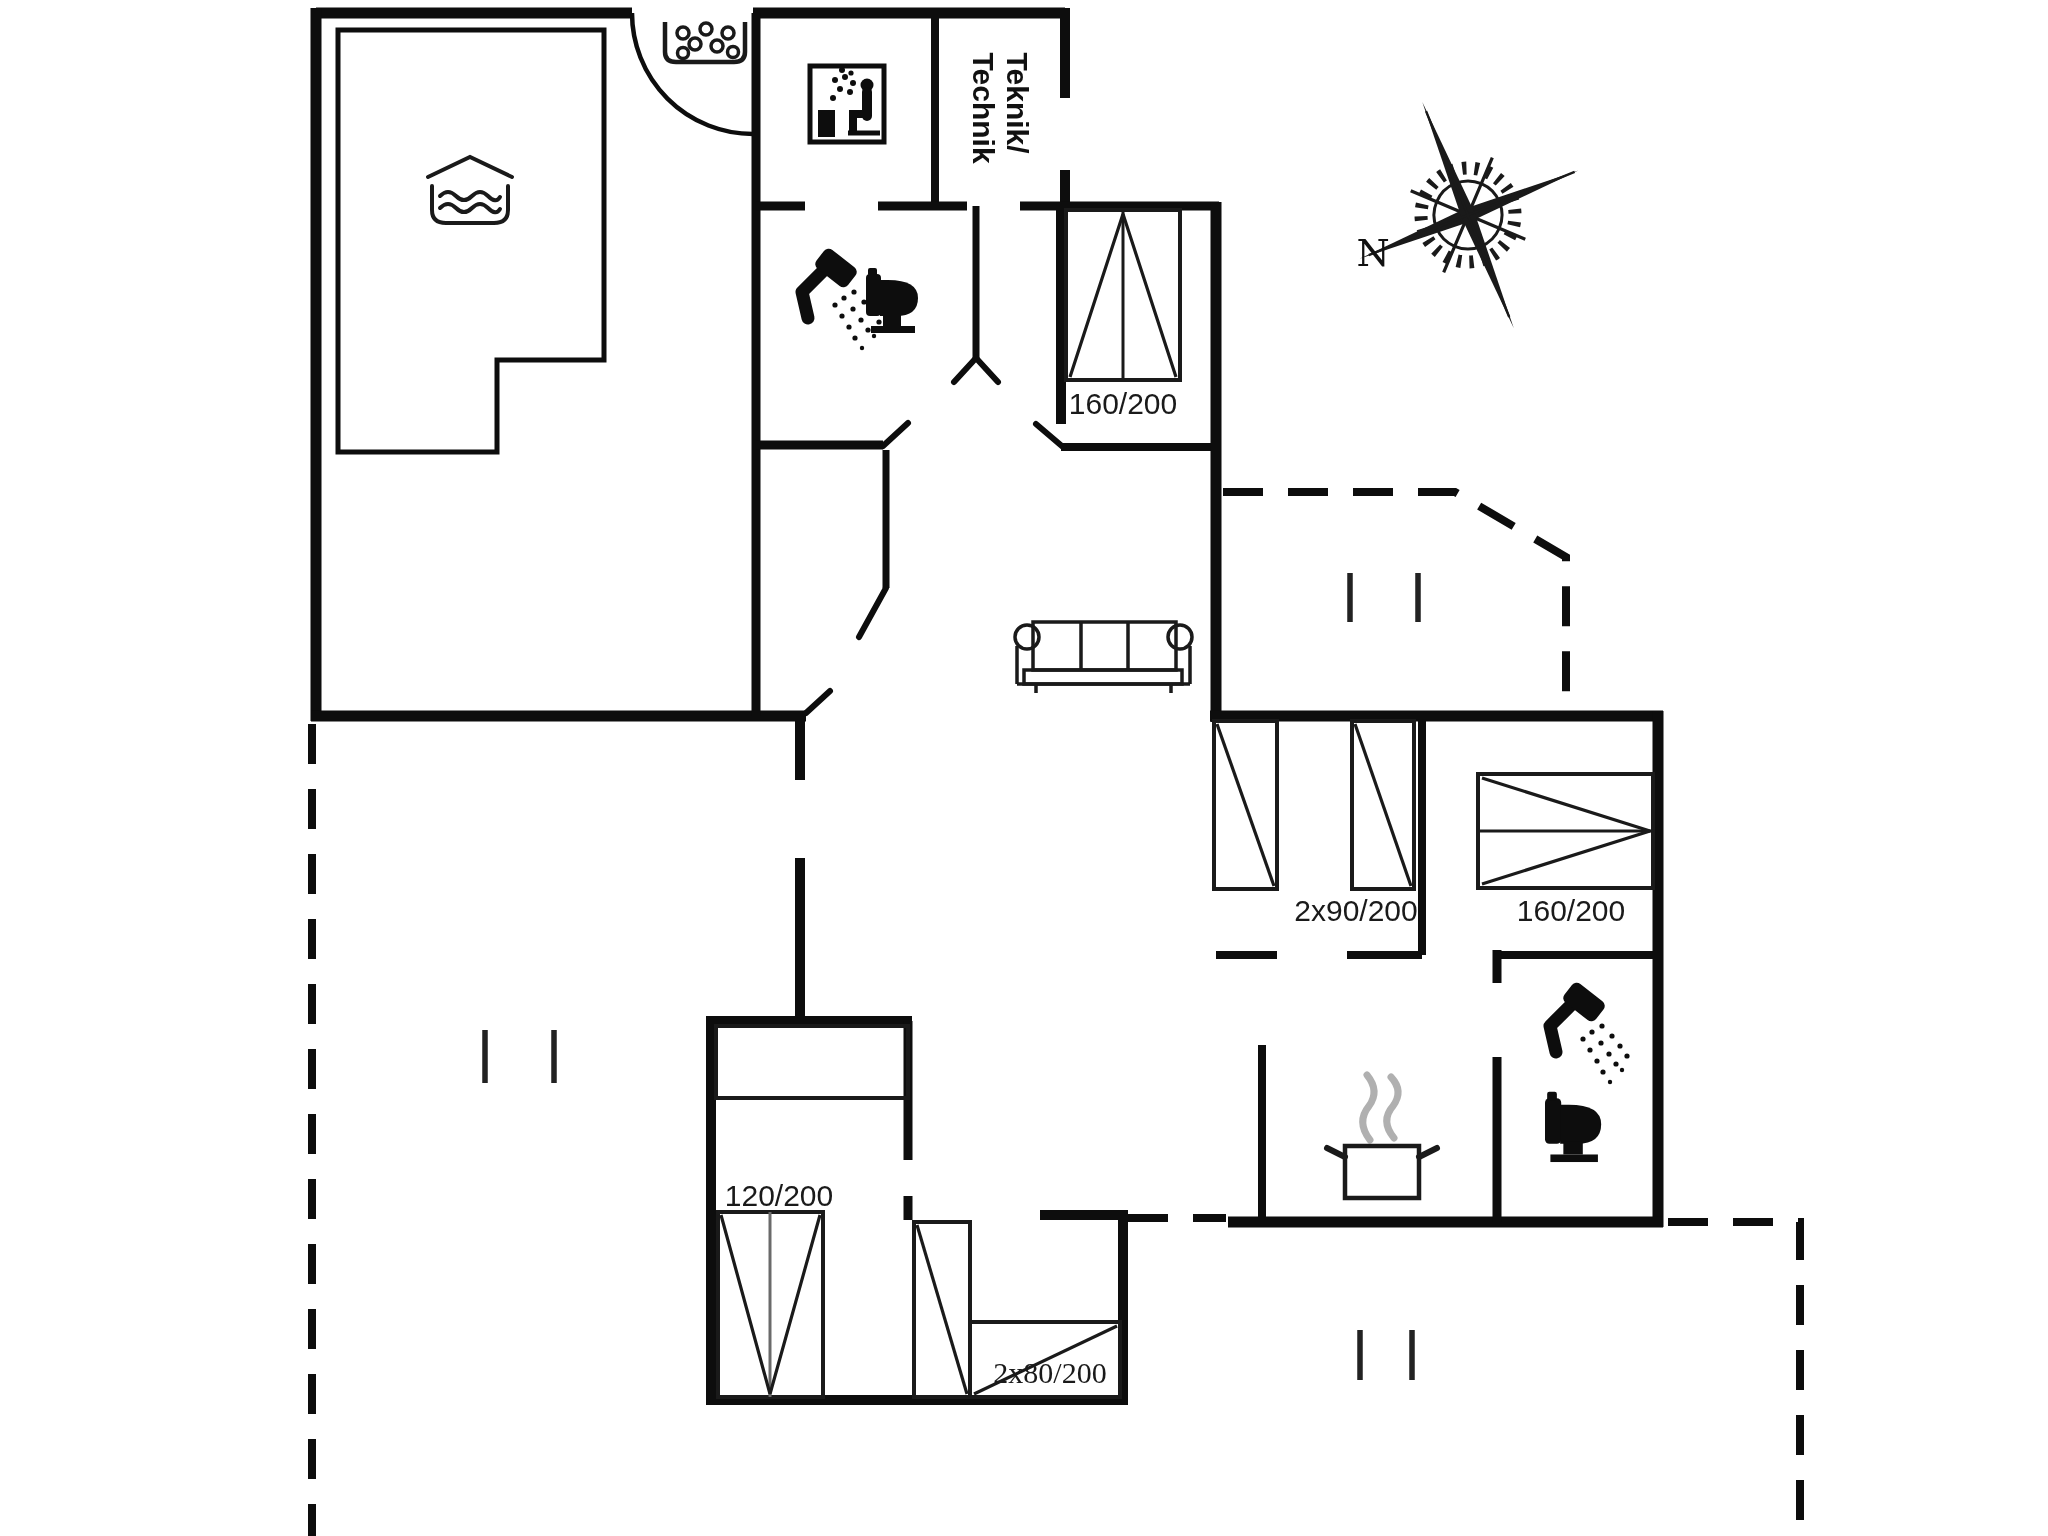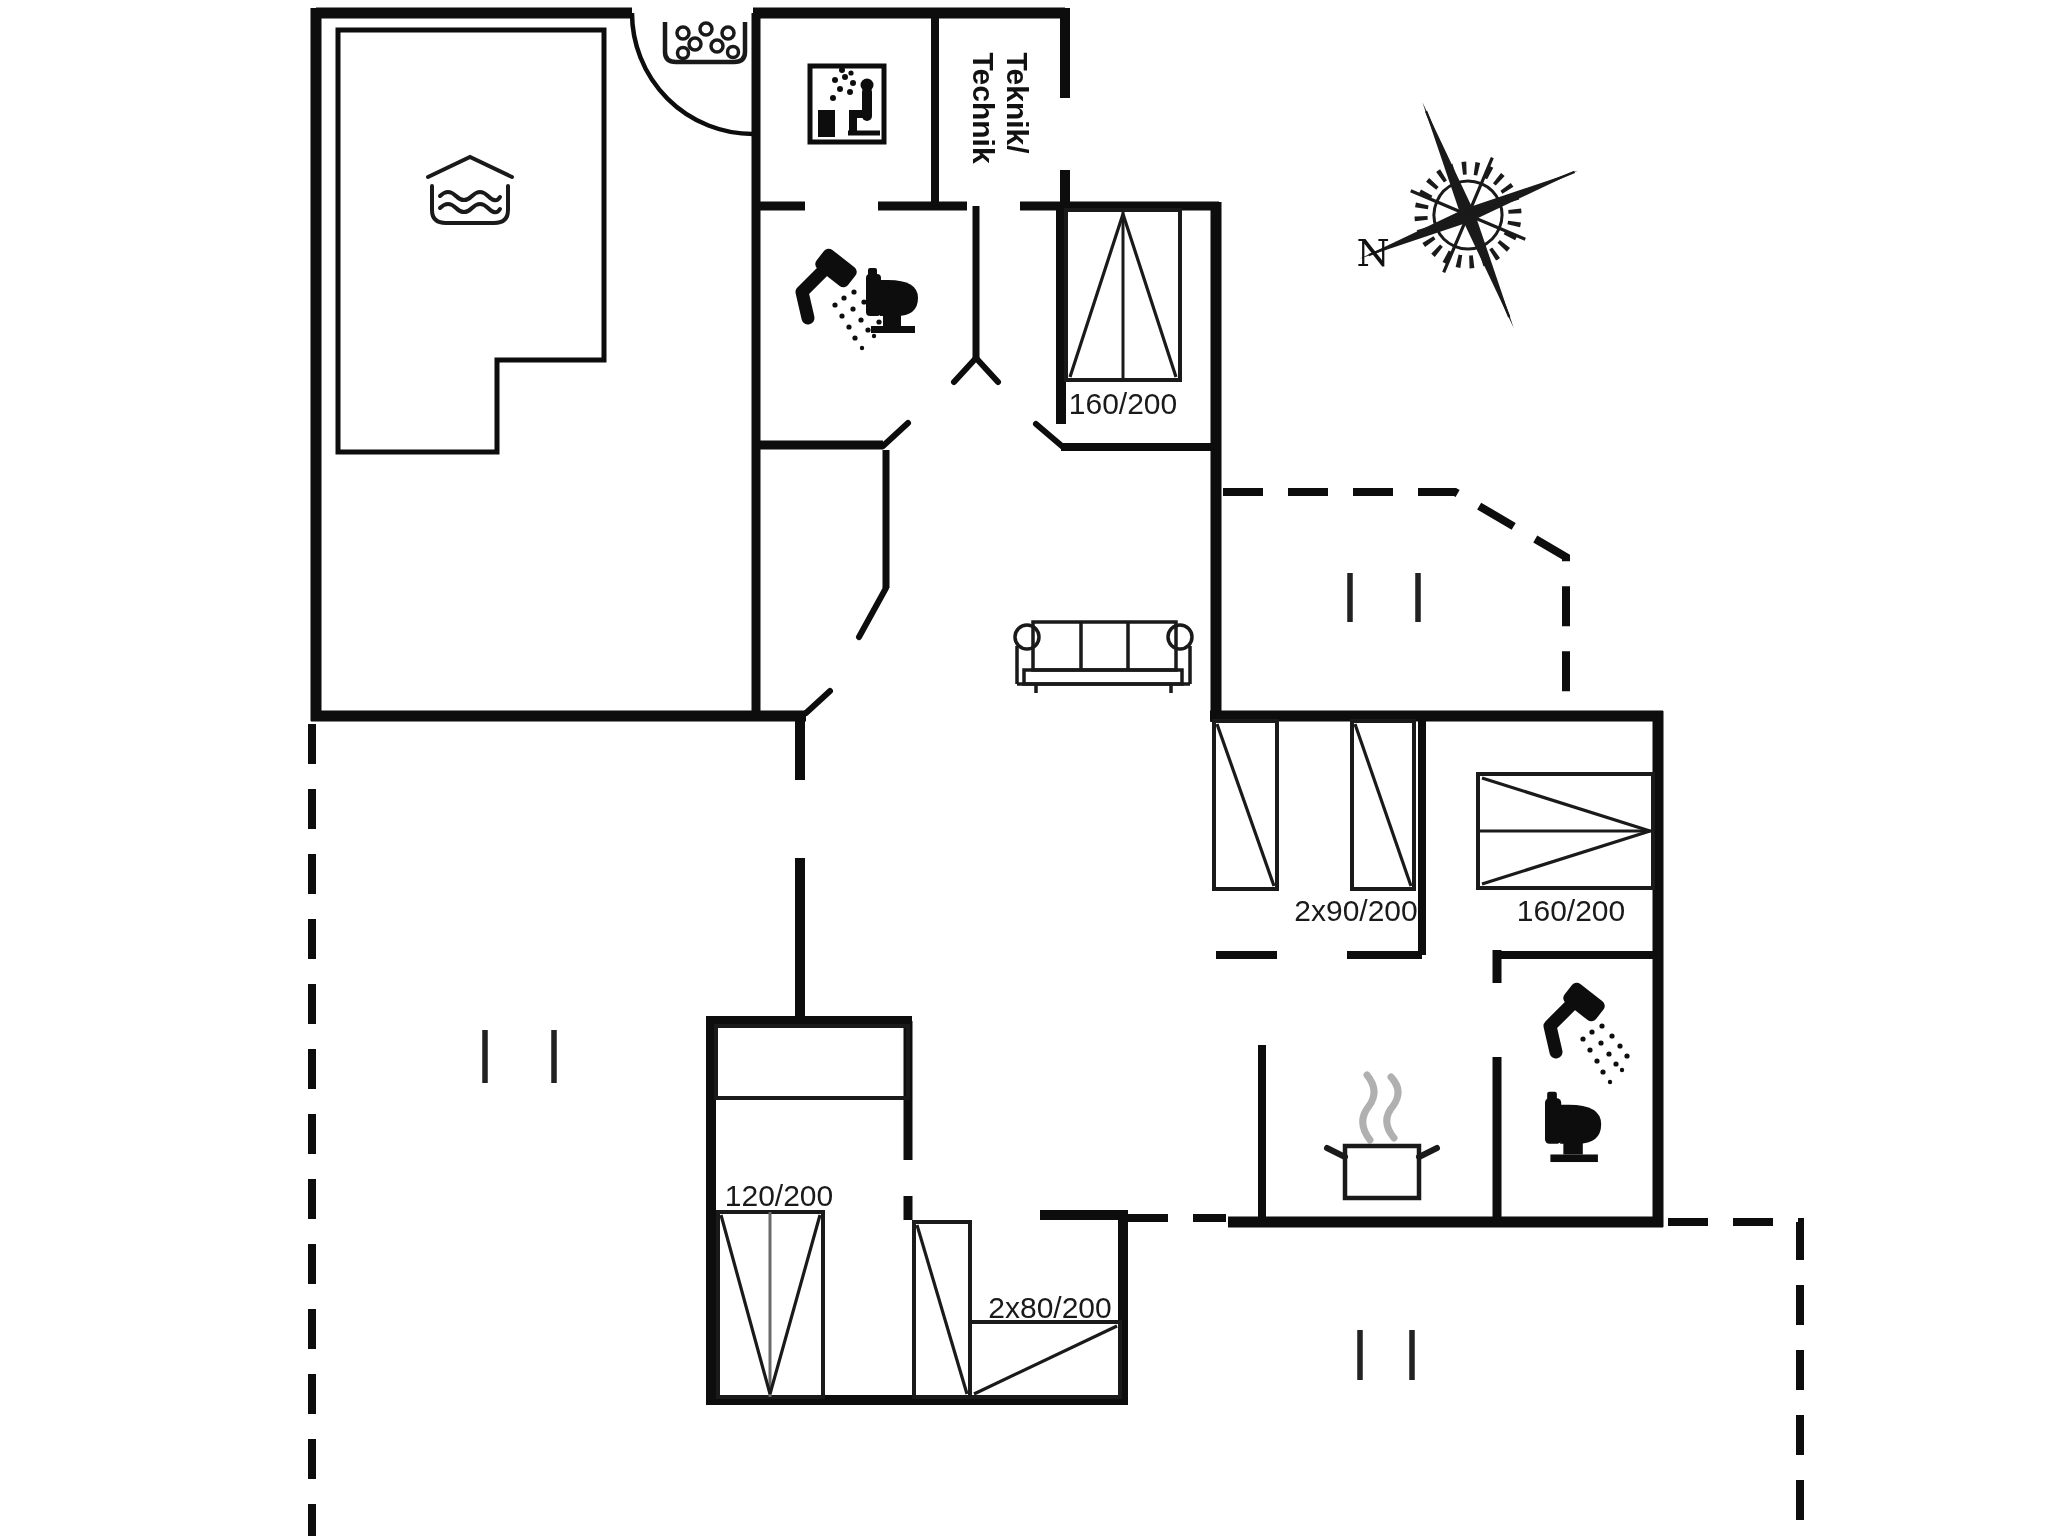--- a/index.html
+++ b/index.html
@@ -238,17 +238,17 @@
 <div class="lbl-teknik" style="left:1000px;top:108px;"><span>Teknik/</span><br><span>Technik</span></div>
 
 <div class="lbl" style="left:1123px;top:404px;">160/200</div>
 
 <div class="lbl" style="left:1356px;top:911px;">2x90/200</div>
 
 <div class="lbl" style="left:1571px;top:911px;">160/200</div>
 
 <div class="lbl" style="left:771px;top:1196px;padding-left:16px;">120/200</div>
 
-<div class="lbl" style="left:1050px;top:1308px;">2x80/200</div>
+<div class="lbl" style="left:1050px;top:1373px;font-family:Liberation Serif, serif;">2x80/200</div>
 
 <div class="lbl-north" style="left:1373px;top:253px;">N</div>
 
 </div>
 
 </body></html>

